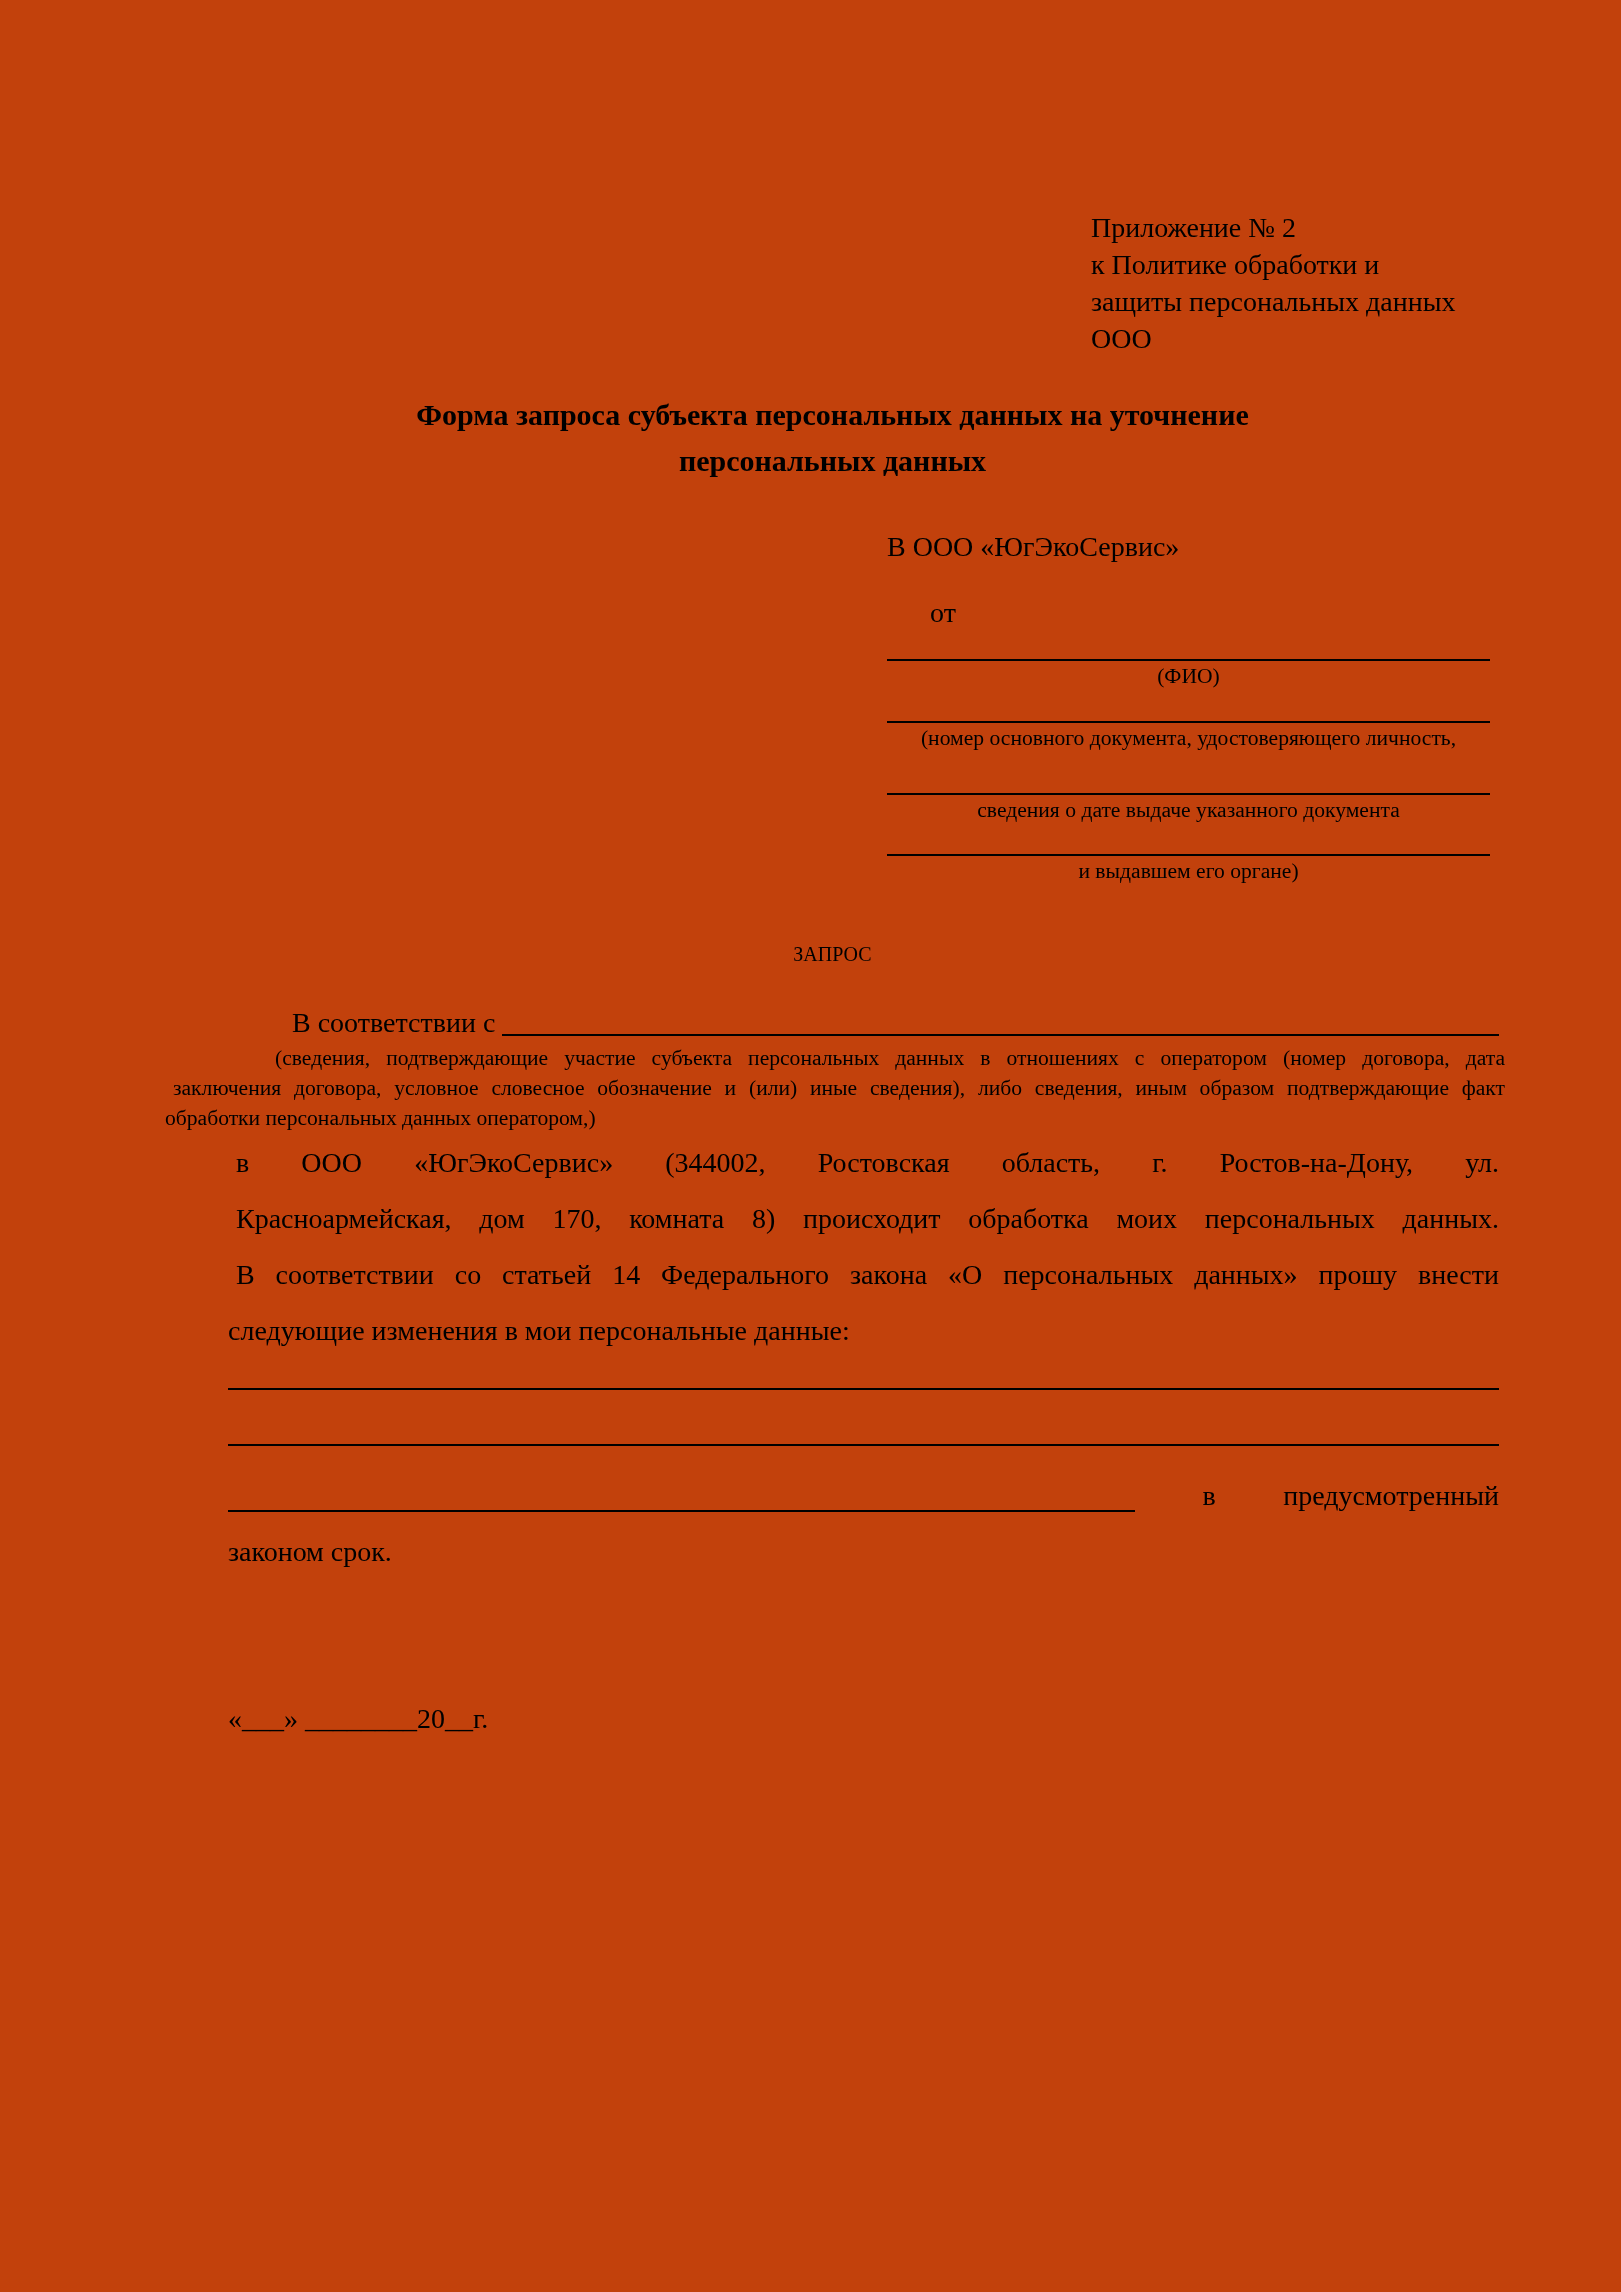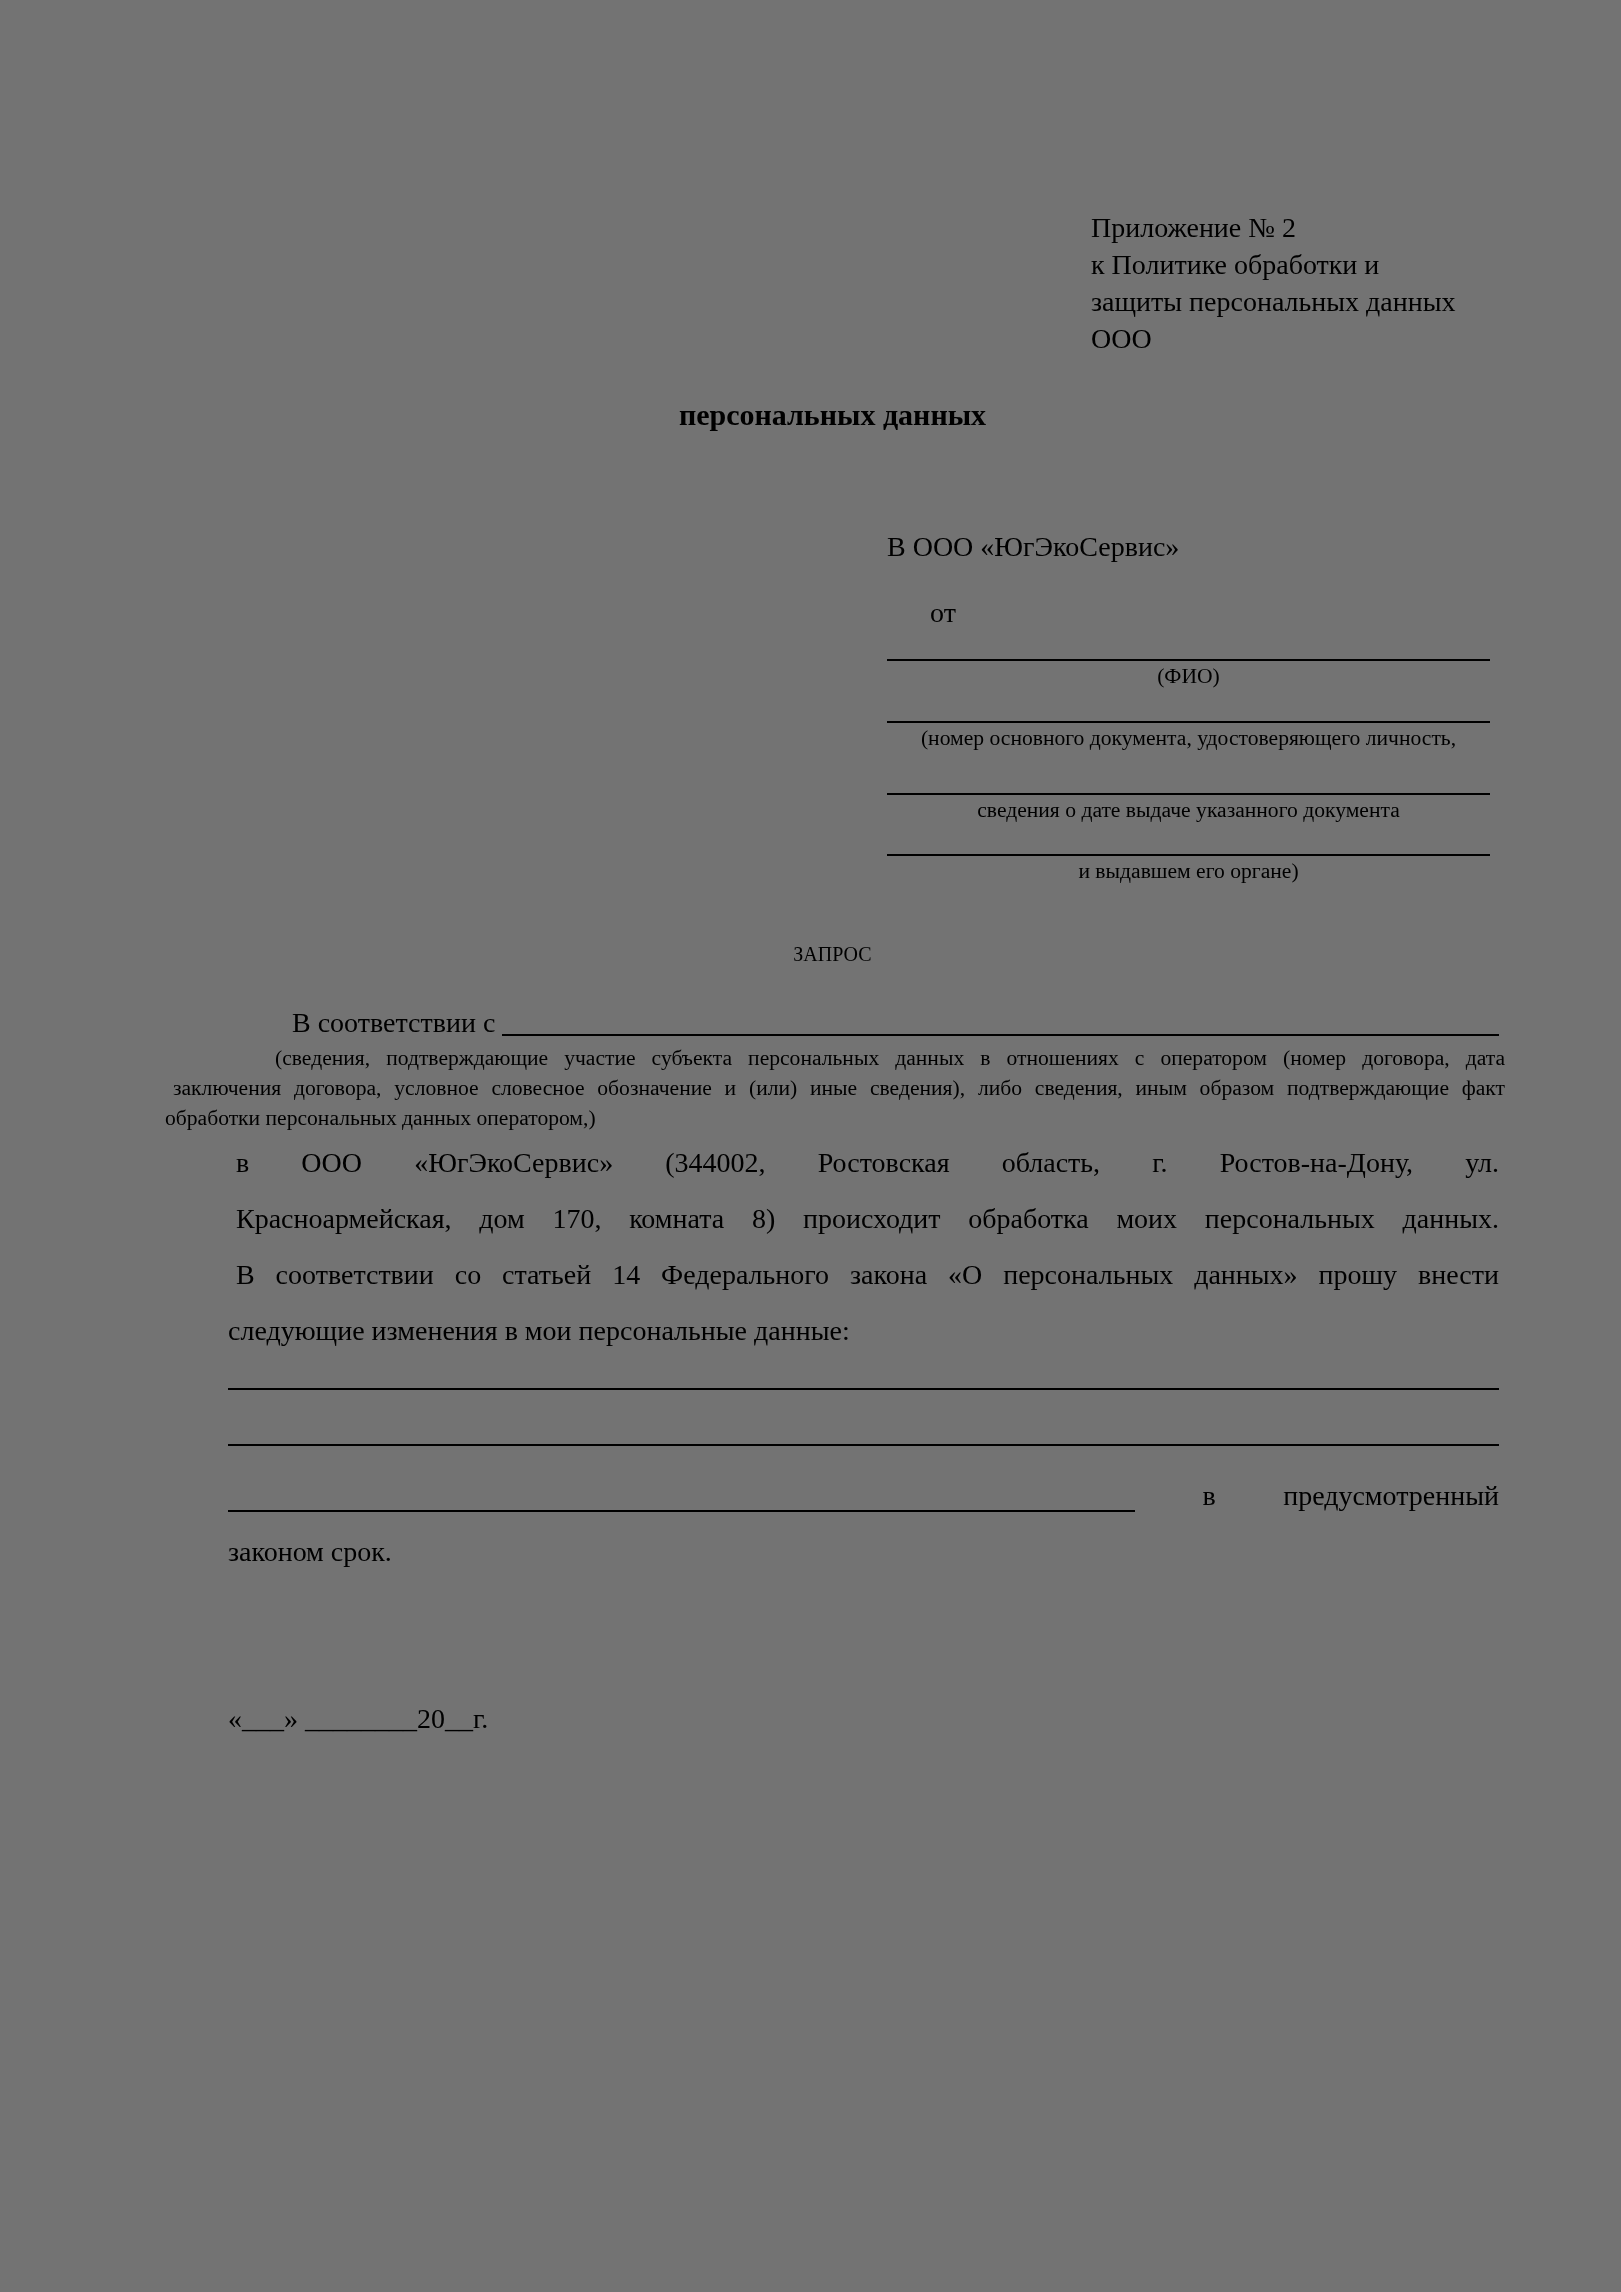--- a/index.html
+++ b/index.html
@@ -1,20 +1,20 @@
 <!DOCTYPE html>
 <html><head>
 <meta charset="utf-8">
 <style>
   html,body{margin:0;padding:0;background:#888;}
   .page{
     position:relative;
     width:1621px;height:2293px;
     margin:0 auto;
-    background:#737373;
+    background:#c2410c;
     color:#000;
     font-family:"Liberation Serif", "DejaVu Serif", serif;
     overflow:hidden;
   }
   
   .appendix{position:absolute;left:1091px;top:209px;font-size:28px;line-height:37px;}
   
   .title{position:absolute;left:165px;top:392px;width:1335px;text-align:center;
          font-weight:bold;font-size:30px;line-height:46px;}
   
@@ -60,20 +60,21 @@
 <div class="page">
 
   <div class="appendix">
     <div>Приложение № 2</div>
     <div>к Политике обработки и</div>
     <div>защиты персональных данных</div>
     <div>ООО</div>
   </div>
 
   <div class="title">
+    <div>Форма запроса субъекта персональных данных на уточнение</div>
     <div>персональных данных</div>
   </div>
 
   <div class="addr">
     <div class="to">В ООО «ЮгЭкоСервис»</div>
     <div class="from">от</div>
 
     <div class="fline f1"></div>
     <div class="fcap">(ФИО)</div>
 

